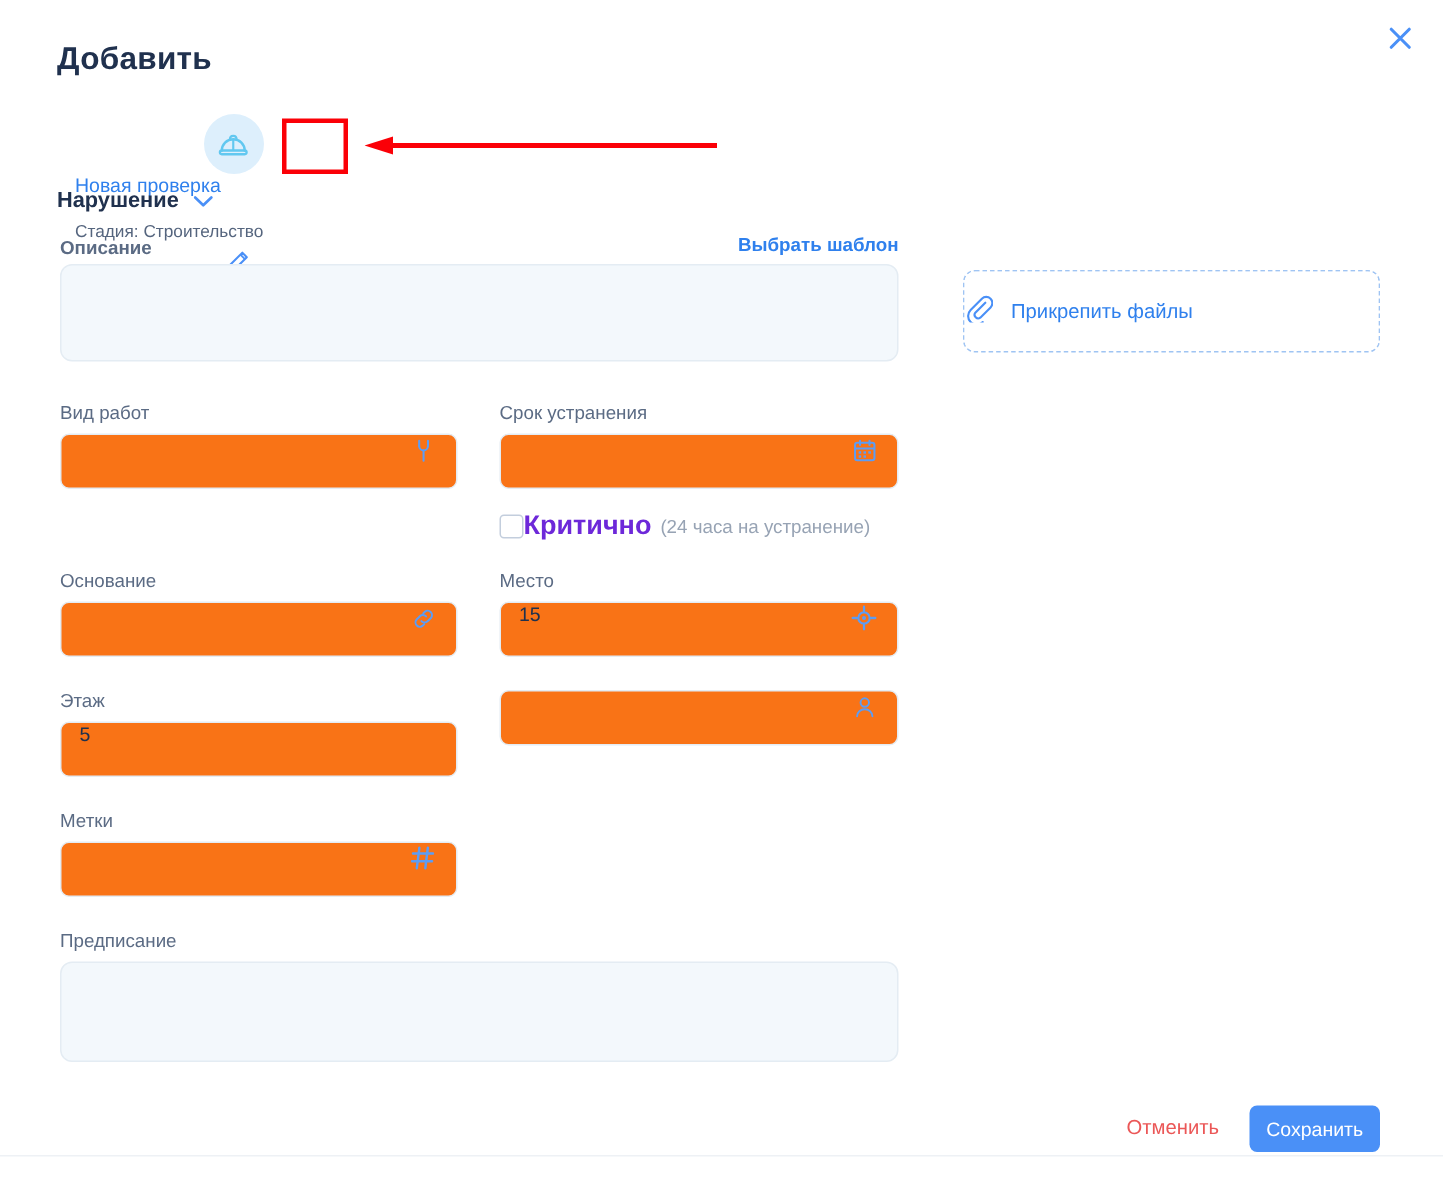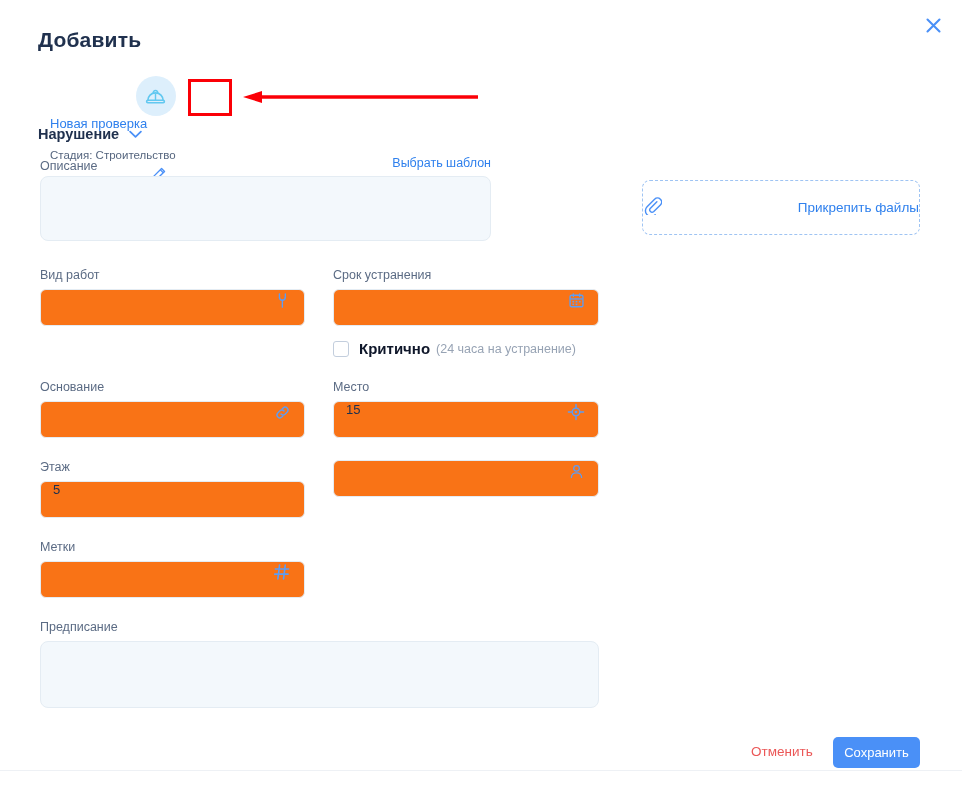--- a/index.html
+++ b/index.html
@@ -125,21 +125,21 @@
     cursor: pointer;
   }
   .textarea-box {
     background: #f3f8fc;
     border: 1px solid #e4ecf3;
     border-radius: 8px;
     cursor: text;
   }
 
   
-  .f-desc       { position:absolute; left:40px;  top:156px; width:451px; }
+  .f-desc       { position:absolute; left:40px;  top:156px; width:559px;font-weight:bold; }
   .f-desc .textarea-box { height: 65px; }
   .tpl-link {
     position: absolute;
     right: 0; top: 0;
     font-size: 12.5px;
     color: #2f80ed;
     cursor: pointer;
   }
   .desc-head { position: relative; height: 20px; }
 
@@ -151,22 +151,21 @@
   }
   .cb {
     width:16px; height:16px;
     border:1px solid #c3cedd;
     border-radius:3px;
     background:#fff;
     flex:none;
     cursor:pointer;
   }
   .crit-strong {
-    margin-left:10px;
-    font-size:15px; font-weight:bold; color:#0f172a;
+    font-size:18px; font-weight:bold; color:#6d28d9;
   }
   .crit-note {
     margin-left:6px;
     font-size:12.5px; color:#97a3b4;
   }
 
   .f-osn    { position:absolute; left:40px;  top:380px; width:265px; }
   .f-mesto  { position:absolute; left:333px; top:380px; width:266px; }
   .f-etazh  { position:absolute; left:40px;  top:460px; width:265px; }
   .f-otv    { position:absolute; left:333px; top:460px; width:266px; }
@@ -174,21 +173,21 @@
   .f-pred   { position:absolute; left:40px;  top:620px; width:559px; }
   .f-pred .textarea-box { height: 67px; }
 
   
   .attach-box {
     position: absolute;
     left: 642px; top: 180px;
     width: 278px; height: 55px;
     border: 1.5px dashed #9fc4f3;
     border-radius: 8px;
-    display: flex; align-items: center; justify-content: space-between;
+    display: flex; align-items: center; justify-content: flex-start;
     cursor: pointer;
     background: #fff;
   }
   .attach-label {
     margin-left: 12px;
     font-size: 13.5px;
     color: #2f80ed;
   }
 
   

